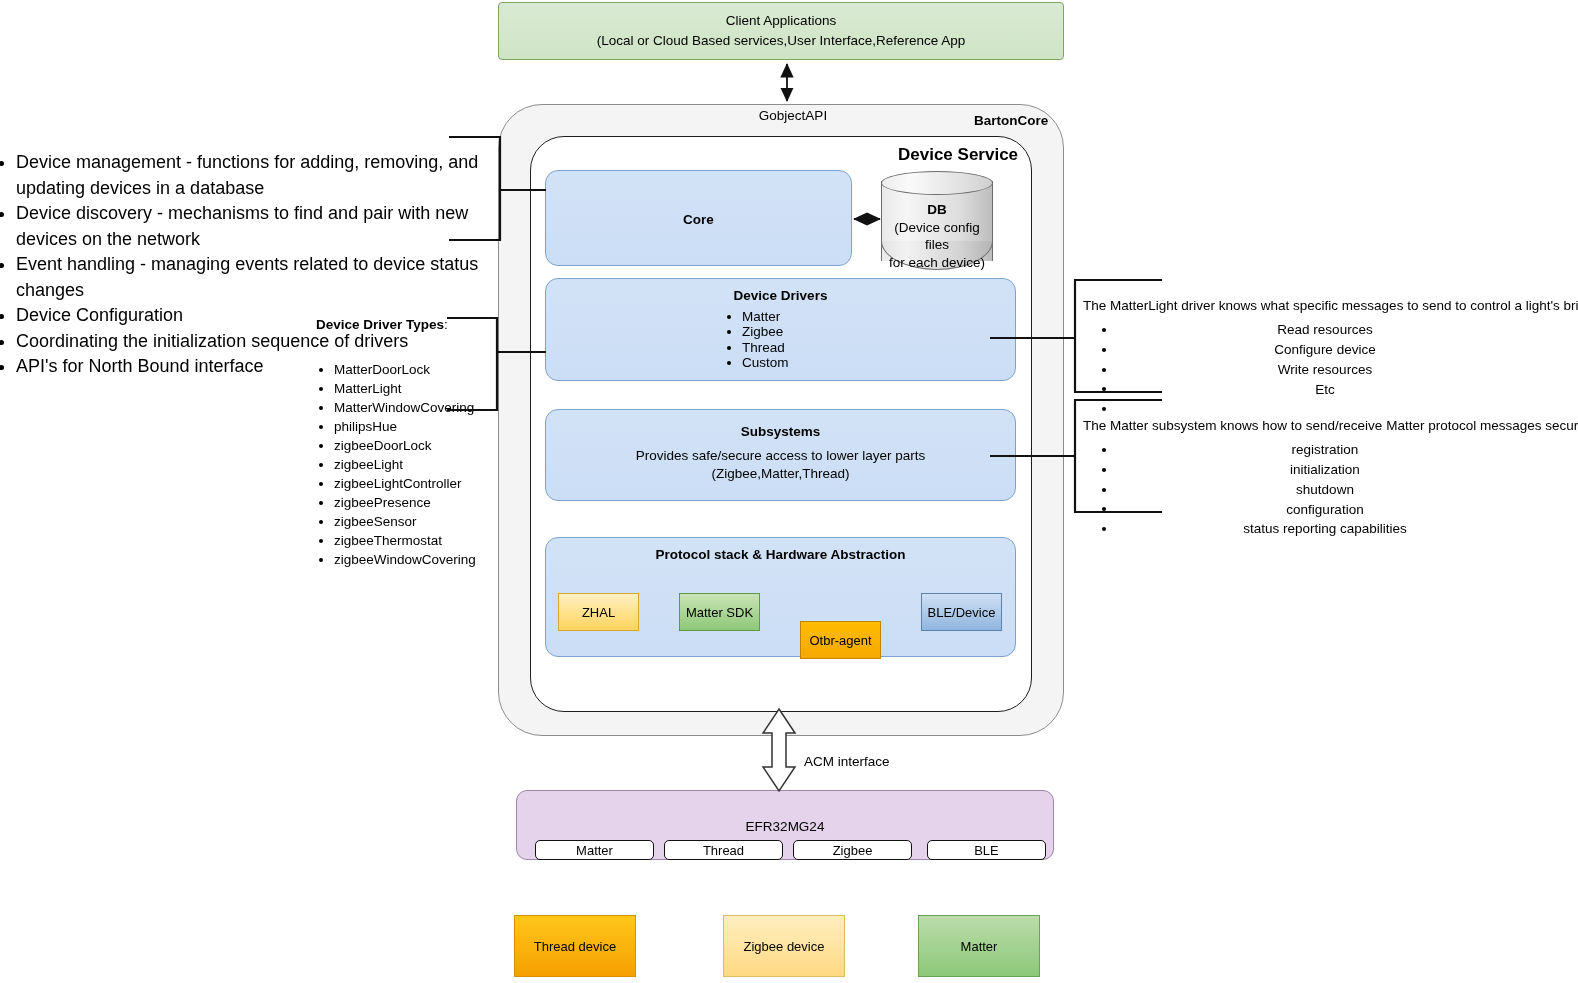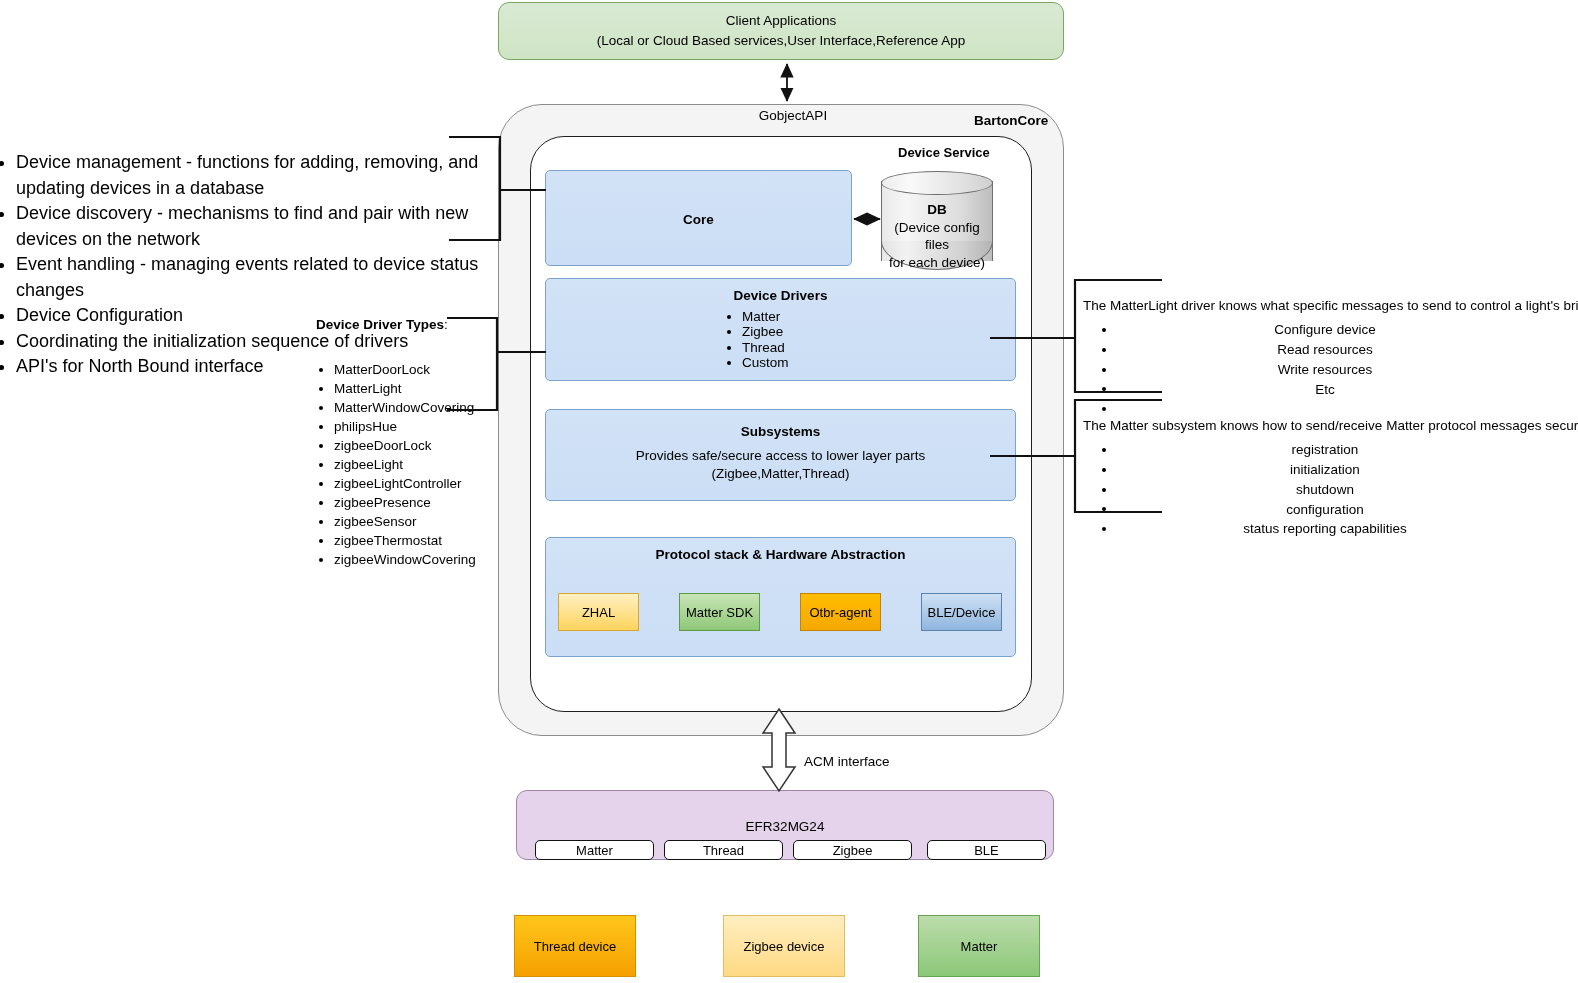--- a/index.html
+++ b/index.html
@@ -17,21 +17,21 @@
   #stage { position: absolute; left: 0; top: 0; width: 1578px; height: 983px; }
 
   .abs { position: absolute; }
   .bold { font-weight: bold; }
 
   
   .client-box {
     left: 498px; top: 2px; width: 566px; height: 58px;
     background: linear-gradient(180deg, #d9ead3 0%, #cfe4c5 100%);
     border: 1px solid #7aa661;
-    border-radius: 11px;
+    border-radius: 4px;
     display: flex; flex-direction: column;
     align-items: center; justify-content: center;
   }
   .client-box div { font-size: 13.5px; line-height: 1.45; }
 
   
   .barton-outer {
     left: 498px; top: 104px; width: 566px; height: 632px;
     background: #f4f4f4;
     border: 1px solid #8c8c8c;
@@ -48,28 +48,28 @@
 
   
   .devsvc-inner {
     left: 530px; top: 136px; width: 502px; height: 576px;
     background: #ffffff;
     border: 1.4px solid #1f1f1f;
     border-radius: 34px;
   }
   .devsvc-label {
     left: 898px; top: 145px;
-    font-size: 13px; font-weight: bold;
+    font-size: 17px; font-weight: bold;
   }
 
   
   .bluepanel {
     background: linear-gradient(180deg, #d2e2f7 0%, #cbdef5 100%);
     border: 1px solid #7ba3d0;
-    border-radius: 5px;
+    border-radius: 13px;
   }
   .panel-title {
     font-size: 13.5px; font-weight: bold; text-align: center;
   }
 
   .core-box { left: 545px; top: 170px; width: 307px; height: 96px; }
   .core-box .panel-title { position: absolute; left: 0; top: 41px; width: 100%; }
 
   .drivers-box { left: 545px; top: 278px; width: 471px; height: 103px; }
   .drivers-box .panel-title { position: absolute; left: 0; top: 9px; width: 100%; }
@@ -92,21 +92,21 @@
 
   
   .chip {
     position: absolute; top: 55px;
     width: 81px; height: 38px;
     display: flex; align-items: center; justify-content: center;
     font-size: 13px;
   }
   .chip-zhal   { left: 12px; background: linear-gradient(180deg,#fff0c2 0%,#ffd45e 100%); border: 1px solid #d6a832; }
   .chip-matter { left: 133px; background: linear-gradient(180deg,#c8e4b6 0%,#8fc878 100%); border: 1px solid #5f9a49; }
-  .chip-otbr   { left: 254px; background: linear-gradient(180deg,#ffbc00 0%,#f5a800 100%); border: 1px solid #c28400; }
+  .chip-otbr   { left: 254px; background: linear-gradient(180deg,#ffbc00 0%,#f5a800 100%); border: 1px solid #c28400; margin-top: 28px; }
   .chip-ble    { left: 375px; background: linear-gradient(180deg,#cfe0f4 0%,#90b6de 100%); border: 1px solid #5b82ab; }
 
   
   .db-wrap { left: 881px; top: 171px; width: 112px; height: 99px; }
   .db-body {
     position: absolute; left: 0; top: 10px; width: 112px; height: 80px;
     background: linear-gradient(90deg,#e9e9e9 0%,#f6f6f6 22%,#dcdcdc 72%,#bdbdbd 100%);
     border-left: 1.3px solid #6d6d6d; border-right: 1.3px solid #6d6d6d;
   }
   .db-bottom {
@@ -281,22 +281,22 @@
   <div class="abs callout callout-1">
     <div class="head">The MatterLight driver knows what specific messages to send to control a light's brightness</div>
     <ul class="bullets">
       <li></li>
       <li></li>
       <li></li>
       <li></li>
       <li></li>
     </ul>
     <div class="values">
+      <div>Read resources</div>
       <div>Configure device</div>
-      <div>Read resources</div>
       <div>Write resources</div>
       <div>Etc</div>
     </div>
   </div>
 
   <div class="abs callout callout-2">
     <div class="head">The Matter subsystem knows how to send/receive Matter protocol messages securely</div>
     <ul class="bullets">
       <li></li>
       <li></li>

